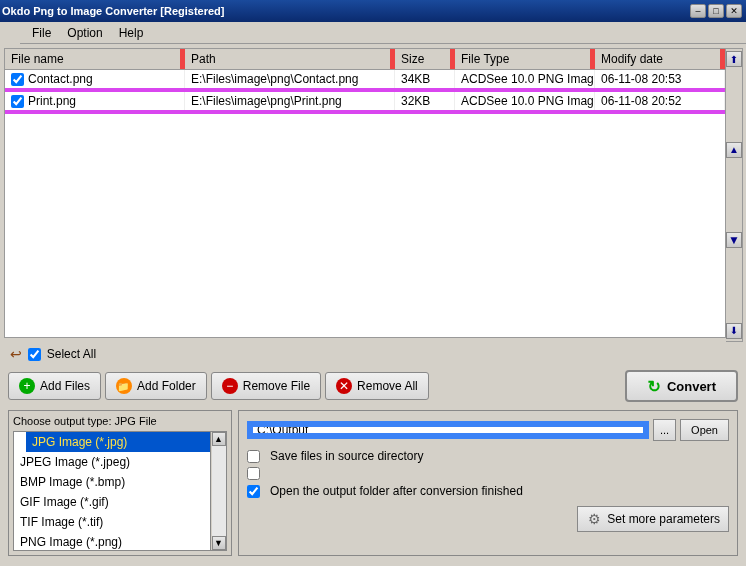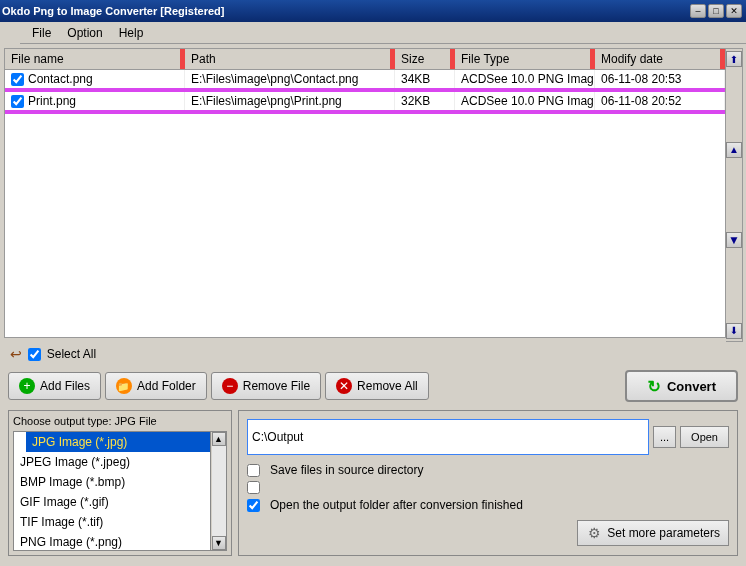--- a/index.html
+++ b/index.html
@@ -277,22 +277,22 @@
       margin-bottom: 6px;
     }
     .folder-input-row {
       display: flex;
       gap: 4px;
       margin-bottom: 8px;
       align-items: center;
     }
     .folder-input {
       flex: 1;
-      height: 36px;
-      border: 1px solid #3b82f6;
+      height: 18px;
+      border: 6px solid #3b82f6;
       padding: 0 4px;
       font-size: 12px;
       background: white;
     }
     .small-btn {
       height: 22px;
       padding: 0 6px;
       border: 1px solid #888;
       background: linear-gradient(to bottom, #f0f0f0, #d8d8d8);
       cursor: pointer;

